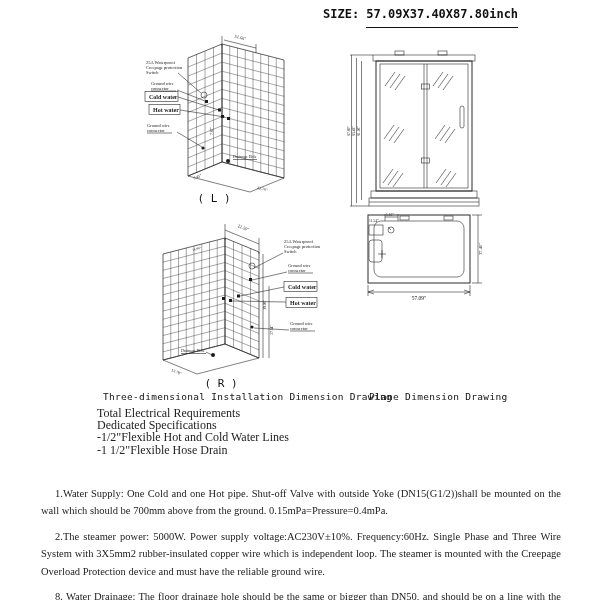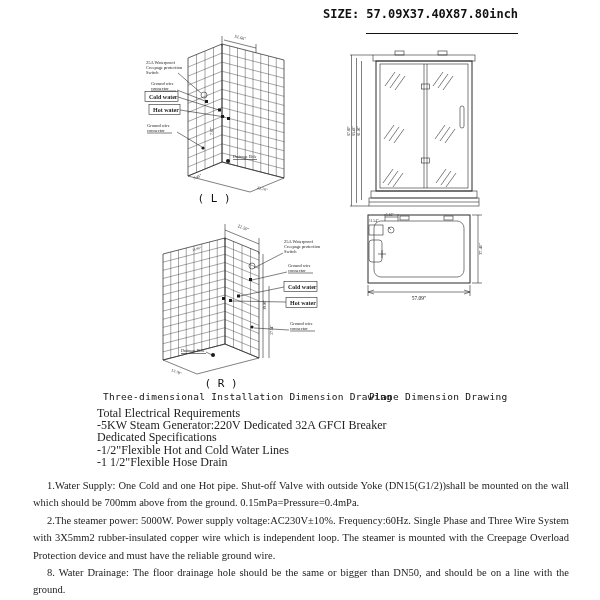--- a/index.html
+++ b/index.html
@@ -1,30 +1,30 @@
 <!DOCTYPE html>
 <html><head>
 <meta charset="utf-8">
 <style>
   html,body{margin:0;padding:0;background:#fff;}
   .page{position:relative;width:600px;height:600px;background:#ffffff;overflow:hidden;
         font-family:"Liberation Serif", serif;color:#1c1c1c;}
   .title-row{position:absolute;left:323px;top:7px;font-family:"DejaVu Sans Mono", monospace;
              font-weight:bold;font-size:12px;color:#111;white-space:nowrap;}
-  .title-row .val{border-bottom:1.5px solid #111;padding-bottom:12px;}
+  .title-row .val{border-bottom:1.5px solid #111;padding-bottom:6px;}
   svg.canvas{position:absolute;left:0;top:0;width:600px;height:600px;}
   svg text{fill:#222;font-family:"Liberation Serif", serif;}
   .cap-row{position:absolute;top:391px;left:16px;width:516px;height:14px;
            font-family:"DejaVu Sans Mono", monospace;font-size:9.5px;color:#111;}
   .cap-3d{position:absolute;left:87px;top:0;letter-spacing:0.3px;}
   .cap-plane{position:absolute;left:353px;top:0;letter-spacing:0.3px;}
   .specs{position:absolute;left:97px;top:407px;width:340px;font-size:12px;line-height:12.2px;color:#222;}
   .notes{position:absolute;left:33px;top:477px;width:536px;font-size:10.5px;line-height:17.4px;
          color:#222;text-align:justify;}
-  .notes p{margin:0;text-indent:14px;}
+  .notes p{margin:8px;text-indent:14px;}
   .thin{stroke:#2a2a2a;stroke-width:0.6;fill:none;}
   .thick{stroke:#2a2a2a;stroke-width:1;fill:none;}
   .mark{fill:#1c1c1c;stroke:none;}
   .lbl45{font-size:4.5px;}
   .lbl40{font-size:4px;}
   .lbl35{font-size:3.6px;}
   .lblbox{font-size:6px;font-weight:bold;}
   .dimtx{font-size:4.4px;}
   .capLR{font-family:"DejaVu Sans Mono", monospace;font-size:11px;fill:#111;}
 </style>
@@ -300,21 +300,20 @@
     </g>
   </svg>
 
   <div class="cap-row">
     <div class="cap-3d">Three-dimensional Installation Dimension Drawing</div>
     <div class="cap-plane">Plane Dimension Drawing</div>
   </div>
 
   <div class="specs">
     <div>Total Electrical Requirements</div>
-    <div>-5KW Steam Generator:220V Dedicated 32A GFCI Breaker</div>
     <div>Dedicated Specifications</div>
     <div>-1/2"Flexible Hot and Cold Water Lines</div>
     <div>-1 1/2"Flexible Hose Drain</div>
   </div>
 
   <div class="notes">
     <p>1.Water Supply: One Cold and one Hot pipe. Shut-off Valve with outside Yoke (DN15(G1/2))shall be mounted on the wall which should be 700mm above from the ground. 0.15mPa=Pressure=0.4mPa.</p>
     <p>2.The steamer power: 5000W. Power supply voltage:AC230V±10%. Frequency:60Hz. Single Phase and Three Wire System with 3X5mm2 rubber-insulated copper wire which is  independent loop. The steamer is mounted with the Creepage Overload Protection device and must have the reliable ground wire.</p>
     <p>8. Water Drainage: The floor drainage hole should be the same or bigger than DN50, and should be on a line with the ground.</p>
   </div>

